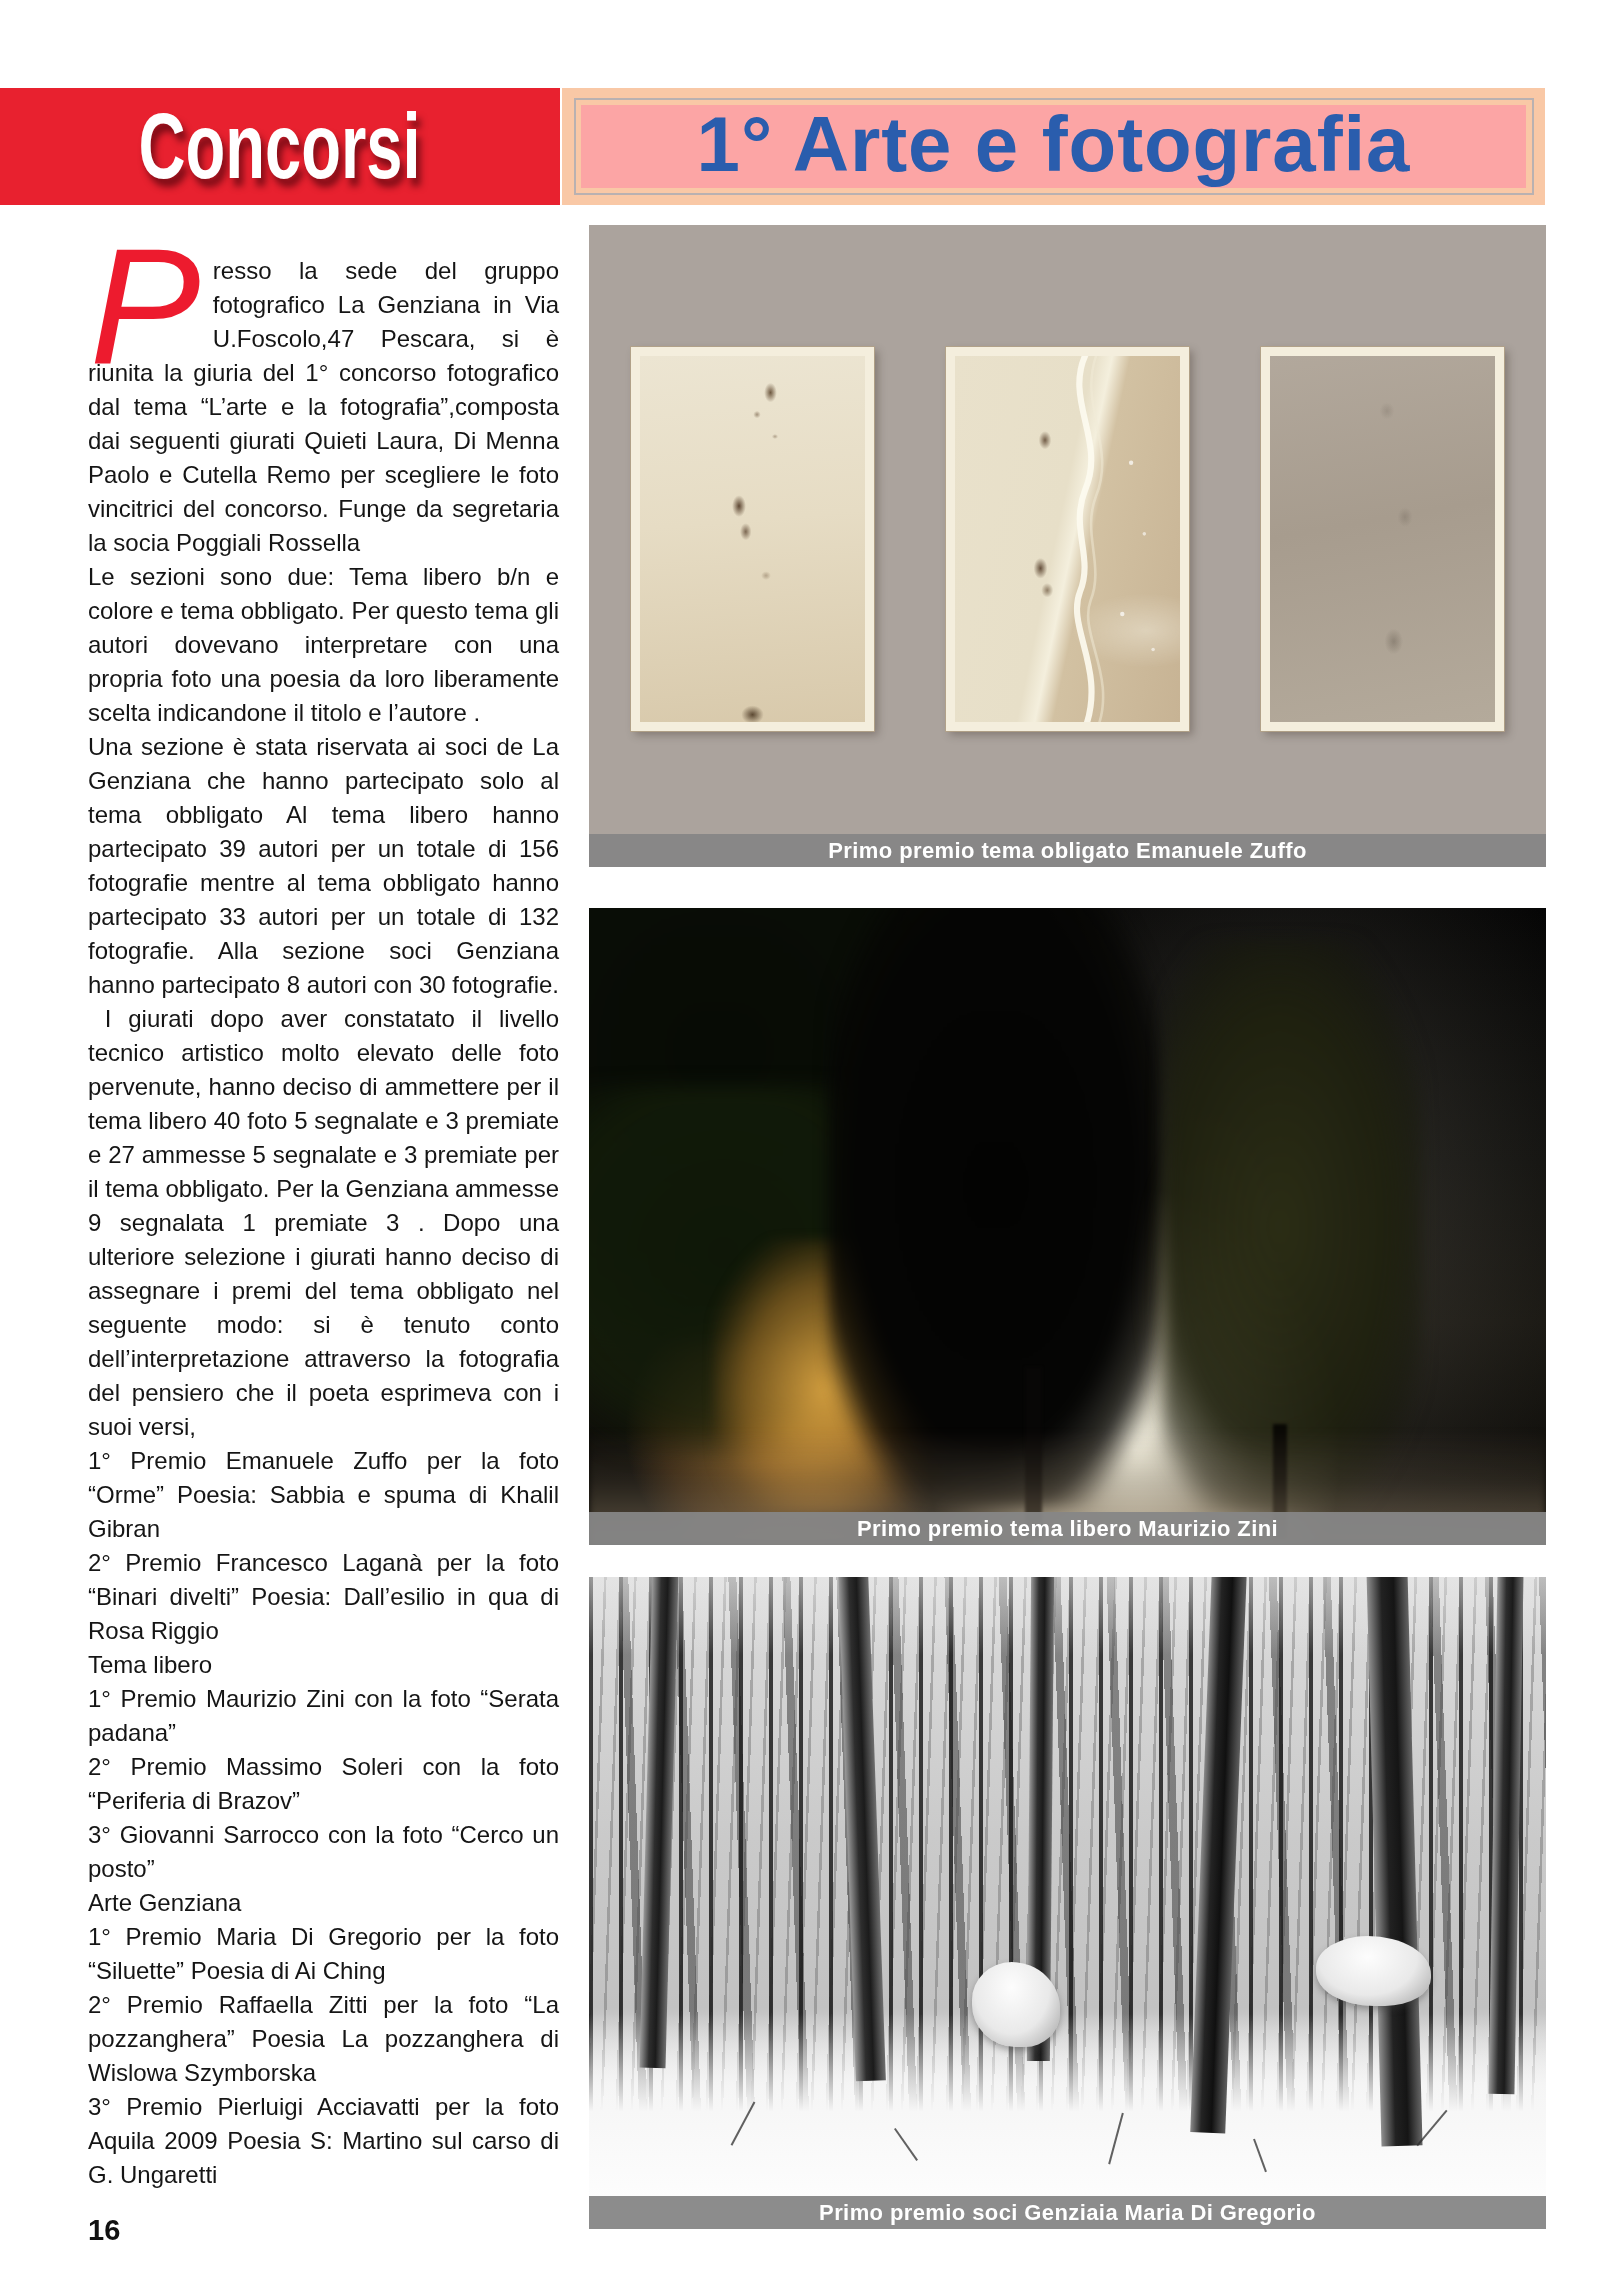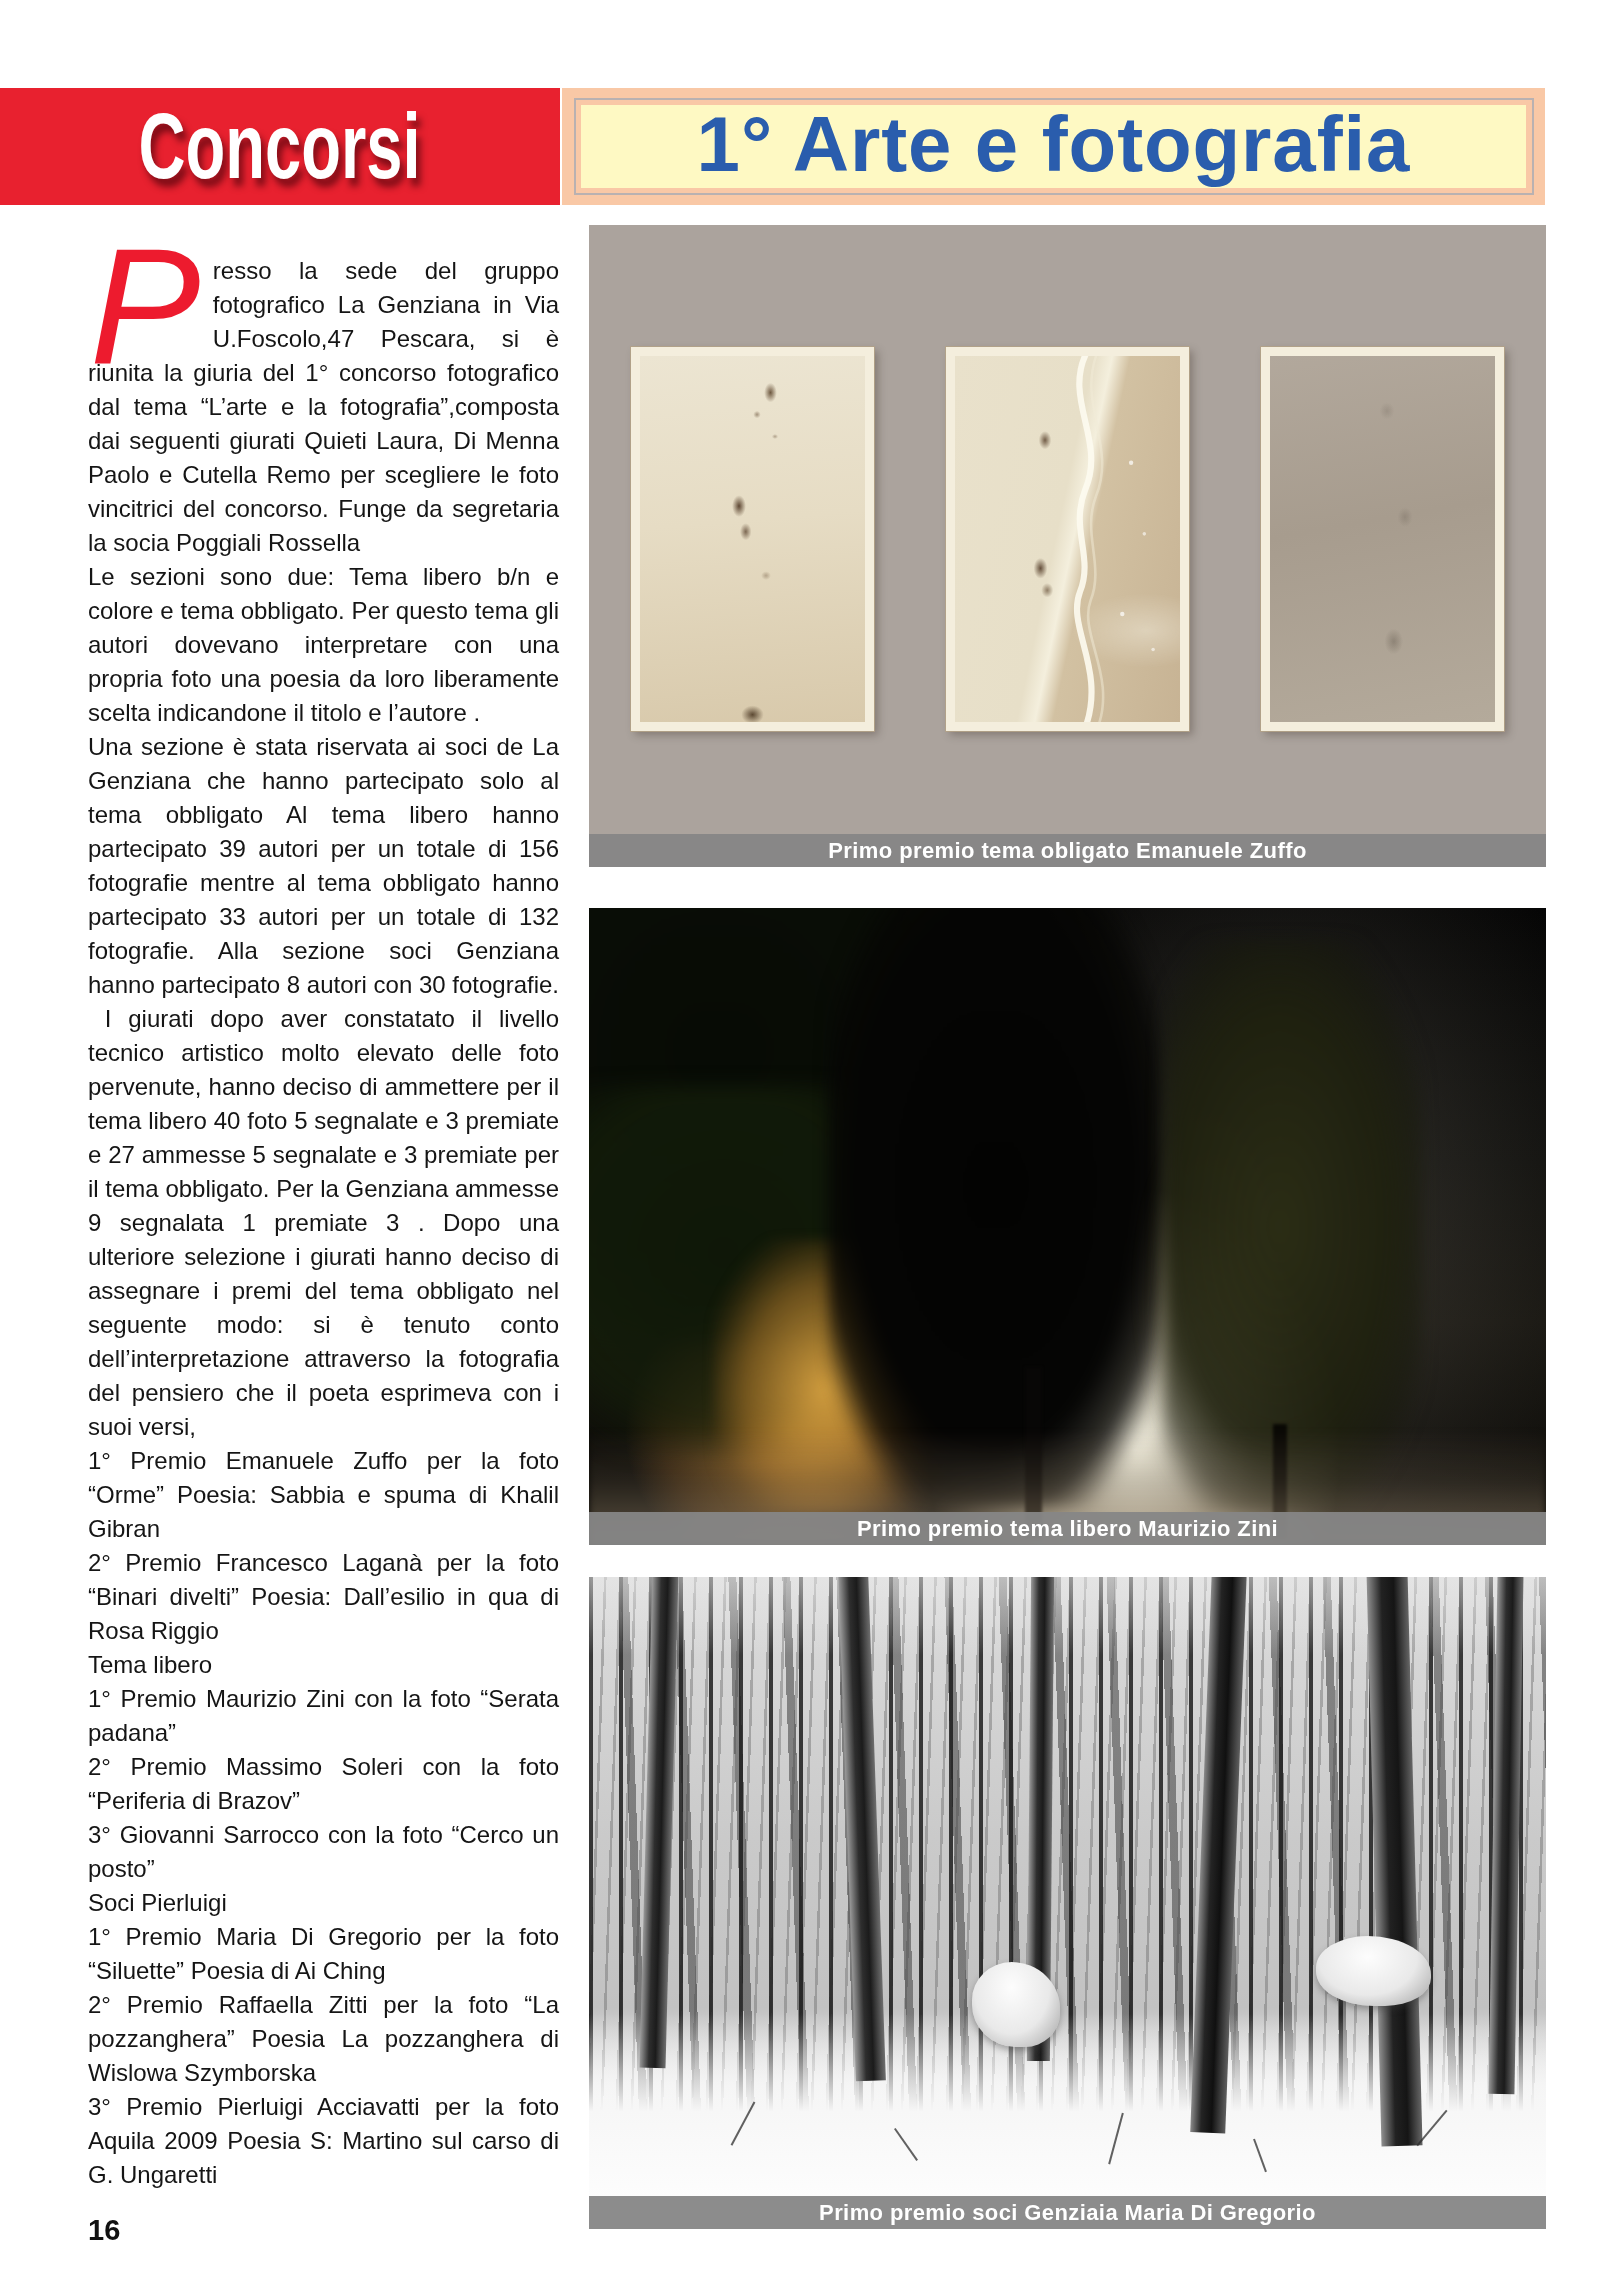--- a/index.html
+++ b/index.html
@@ -8,21 +8,21 @@
 
   
   .red-banner{position:absolute;left:0;top:88px;width:560px;height:117px;background:#e8212f;
               display:flex;align-items:center;justify-content:center;}
   .red-label{color:#ffffff;font-weight:bold;font-size:93px;letter-spacing:0;
              transform:scaleX(0.70);transform-origin:center;
              text-shadow:6.2px 8px 8.8px rgba(104,8,18,0.85);white-space:nowrap;}
   .peach-banner{position:absolute;left:562px;top:88px;width:983px;height:117px;
                 background:#f9c8a6;box-sizing:border-box;padding:9.7px 11.5px;}
   .peach-line{height:100%;box-sizing:border-box;border:2.6px solid #b9b1b1;padding:5.3px;background:#f9c8a6;}
-  .peach-panel{height:100%;background:#fef9c3;display:flex;align-items:center;justify-content:center;}
+  .peach-panel{height:100%;background:#fca5a5;display:flex;align-items:center;justify-content:center;}
   .title-blue{color:#2a5dad;font-weight:bold;font-size:78px;letter-spacing:0.9px;white-space:nowrap;
               padding-bottom:3.5px;}
 
   
   .article{position:absolute;left:88px;top:254px;width:471px;text-align:justify;
            font-size:24px;line-height:34px;color:#151515;}
   .article p{margin:0;}
   .dropcap{float:left;color:#ed1b2e;font-style:italic;font-weight:400;
            font-size:166px;line-height:99px;height:99px;margin:1.8px 12.3px 0 1.8px;}
   .pagenum{position:absolute;left:88px;top:2214px;font-size:29px;font-weight:bold;color:#111;}
@@ -132,21 +132,21 @@
     <p class="para"><span class="dropcap">P</span><span>resso la sede del gruppo fotografico La Genziana in Via U.Foscolo,47 Pescara, si è riunita la giuria del 1° concorso fotografico dal tema “L’arte e la fotografia”,composta dai seguenti giurati Quieti Laura, Di Menna Paolo e Cutella Remo per scegliere le foto vincitrici del concorso. Funge da segretaria la socia Poggiali Rossella</span></p>
     <p class="para">Le sezioni sono due:  Tema libero b/n e colore  e tema obbligato.  Per questo tema gli  autori dovevano interpretare con una propria foto una poesia da loro liberamente scelta indicandone il titolo e l’autore .</p>
     <p class="para">Una  sezione è stata riservata ai soci de La Genziana   che hanno partecipato solo al tema obbligato Al tema libero hanno partecipato  39 autori per un totale di 156 fotografie mentre al tema obbligato hanno partecipato  33 autori per un totale di 132  fotografie. Alla sezione soci Genziana  hanno partecipato 8 autori con 30 fotografie.</p>
     <p class="para">&nbsp;I giurati  dopo  aver constatato il  livello tecnico artistico molto elevato delle foto pervenute,   hanno deciso di ammettere per il tema libero 40 foto 5 segnalate e 3 premiate e 27 ammesse 5 segnalate e 3 premiate  per il tema obbligato. Per la Genziana ammesse 9   segnalata 1 premiate 3 .  Dopo una ulteriore  selezione i giurati  hanno deciso di assegnare i premi del tema obbligato nel seguente modo: si è tenuto   conto dell’interpretazione attraverso la fotografia del pensiero che il  poeta  esprimeva con i suoi versi,</p>
     <p class="para">1° Premio Emanuele Zuffo    per la foto “Orme”  Poesia: Sabbia e spuma di Khalil Gibran</p>
     <p class="para">2° Premio Francesco Laganà  per la foto “Binari divelti”  Poesia: Dall’esilio in qua  di Rosa Riggio</p>
     <p class="para">Tema libero</p>
     <p class="para">1° Premio Maurizio Zini con la foto “Serata padana”</p>
     <p class="para">2° Premio Massimo Soleri con la foto “Periferia di Brazov”</p>
     <p class="para">3° Giovanni Sarrocco con la foto “Cerco un posto”</p>
-    <p class="para">Soci Pierluigi</p>
+    <p class="para">Arte Genziana</p>
     <p class="para">1° Premio Maria Di Gregorio per la foto “Siluette”    Poesia di Ai Ching</p>
     <p class="para">2° Premio Raffaella Zitti per la foto “La pozzanghera” Poesia  La pozzanghera di Wislowa Szymborska</p>
     <p class="para">3° Premio Pierluigi Acciavatti per la foto Aquila 2009 Poesia S: Martino sul carso di G. Ungaretti</p>
   </div>
 
   <section class="photo" id="photo2">
     <div class="p2 t-left"></div>
     <div class="p2 t-left2"></div>
     <div class="p2 gold-tree"></div>
     <div class="p2 t-main"></div>

